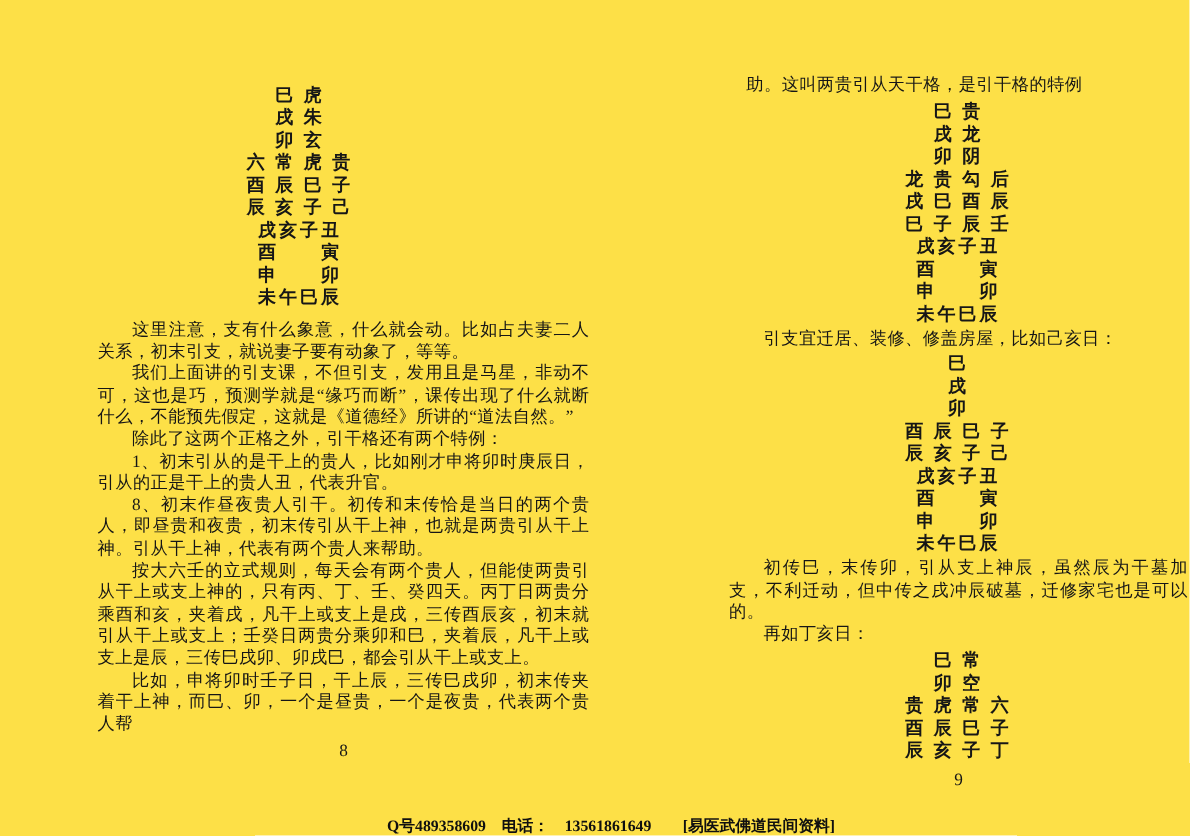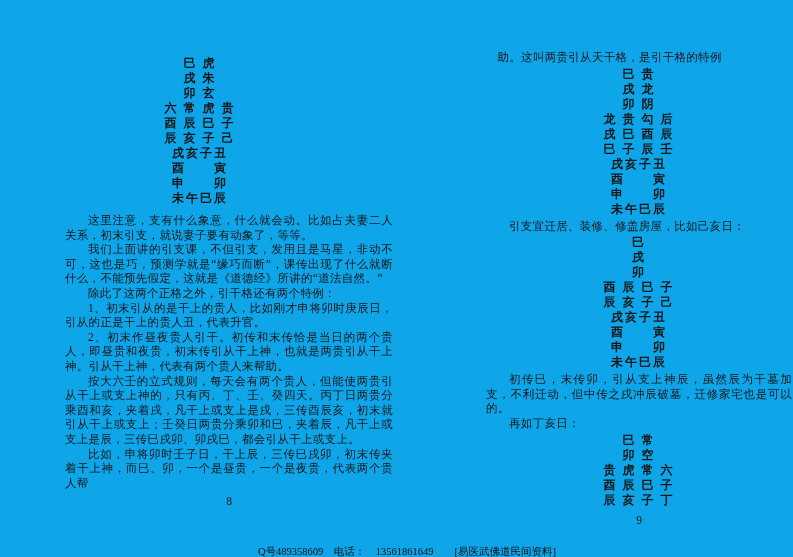--- a/index.html
+++ b/index.html
@@ -12,21 +12,21 @@
     height: 557px;
     font-family: "Liberation Serif", "DejaVu Serif", serif;
     color: #161616;
     position: relative;
     overflow: hidden;
   }
   .sheet {
     position: absolute;
     left: 0; top: 0;
     width: 793px; height: 557px;
-    background: #0ea5e9;
+    background: #fde047;
   }
   .page {
     position: absolute;
   }
   .page-left {
     left: 65px;
     top: 56px;
     width: 328px;
   }
   .page-right {
@@ -75,21 +75,21 @@
   .page-left .page-number { margin-top: 4px; }
   .footer {
     position: absolute;
     left: 258px;
     top: 521px;
     font-size: 10.5px;
     line-height: 12.5px;
     white-space: pre;
     color: #101010;
   }
-  .footer .footer-line { white-space: pre; }
+  .footer .footer-line { white-space: pre; font-weight: bold; }
 </style>
 </head>
 <body>
 
 <div class="sheet">
 
   <div class="page page-left">
 
     <div class="chart">
       <div class="chart-row">巳 虎</div>
@@ -101,21 +101,21 @@
       <div class="chart-row">戌亥子丑</div>
       <div class="chart-row">酉　　寅</div>
       <div class="chart-row">申　　卯</div>
       <div class="chart-row">未午巳辰</div>
     </div>
 
     <p class="para">这里注意，支有什么象意，什么就会动。比如占夫妻二人关系，初末引支，就说妻子要有动象了，等等。</p>
     <p class="para">我们上面讲的引支课，不但引支，发用且是马星，非动不可，这也是巧，预测学就是“缘巧而断”，课传出现了什么就断什么，不能预先假定，这就是《道德经》所讲的“道法自然。”</p>
     <p class="para">除此了这两个正格之外，引干格还有两个特例：</p>
     <p class="para">1、初末引从的是干上的贵人，比如刚才申将卯时庚辰日，引从的正是干上的贵人丑，代表升官。</p>
-    <p class="para">2、初末作昼夜贵人引干。初传和末传恰是当日的两个贵人，即昼贵和夜贵，初末传引从干上神，也就是两贵引从干上神。引从干上神，代表有两个贵人来帮助。</p>
+    <p class="para">8、初末作昼夜贵人引干。初传和末传恰是当日的两个贵人，即昼贵和夜贵，初末传引从干上神，也就是两贵引从干上神。引从干上神，代表有两个贵人来帮助。</p>
     <p class="para">按大六壬的立式规则，每天会有两个贵人，但能使两贵引从干上或支上神的，只有丙、丁、壬、癸四天。丙丁日两贵分乘酉和亥，夹着戌，凡干上或支上是戌，三传酉辰亥，初末就引从干上或支上；壬癸日两贵分乘卯和巳，夹着辰，凡干上或支上是辰，三传巳戌卯、卯戌巳，都会引从干上或支上。</p>
     <p class="para">比如，申将卯时壬子日，干上辰，三传巳戌卯，初末传夹着干上神，而巳、卯，一个是昼贵，一个是夜贵，代表两个贵人帮</p>
 
     <div class="page-number">8</div>
   </div>
 
   <div class="page page-right">
 
     <p class="para lead">助。这叫两贵引从天干格，是引干格的特例</p>
 

